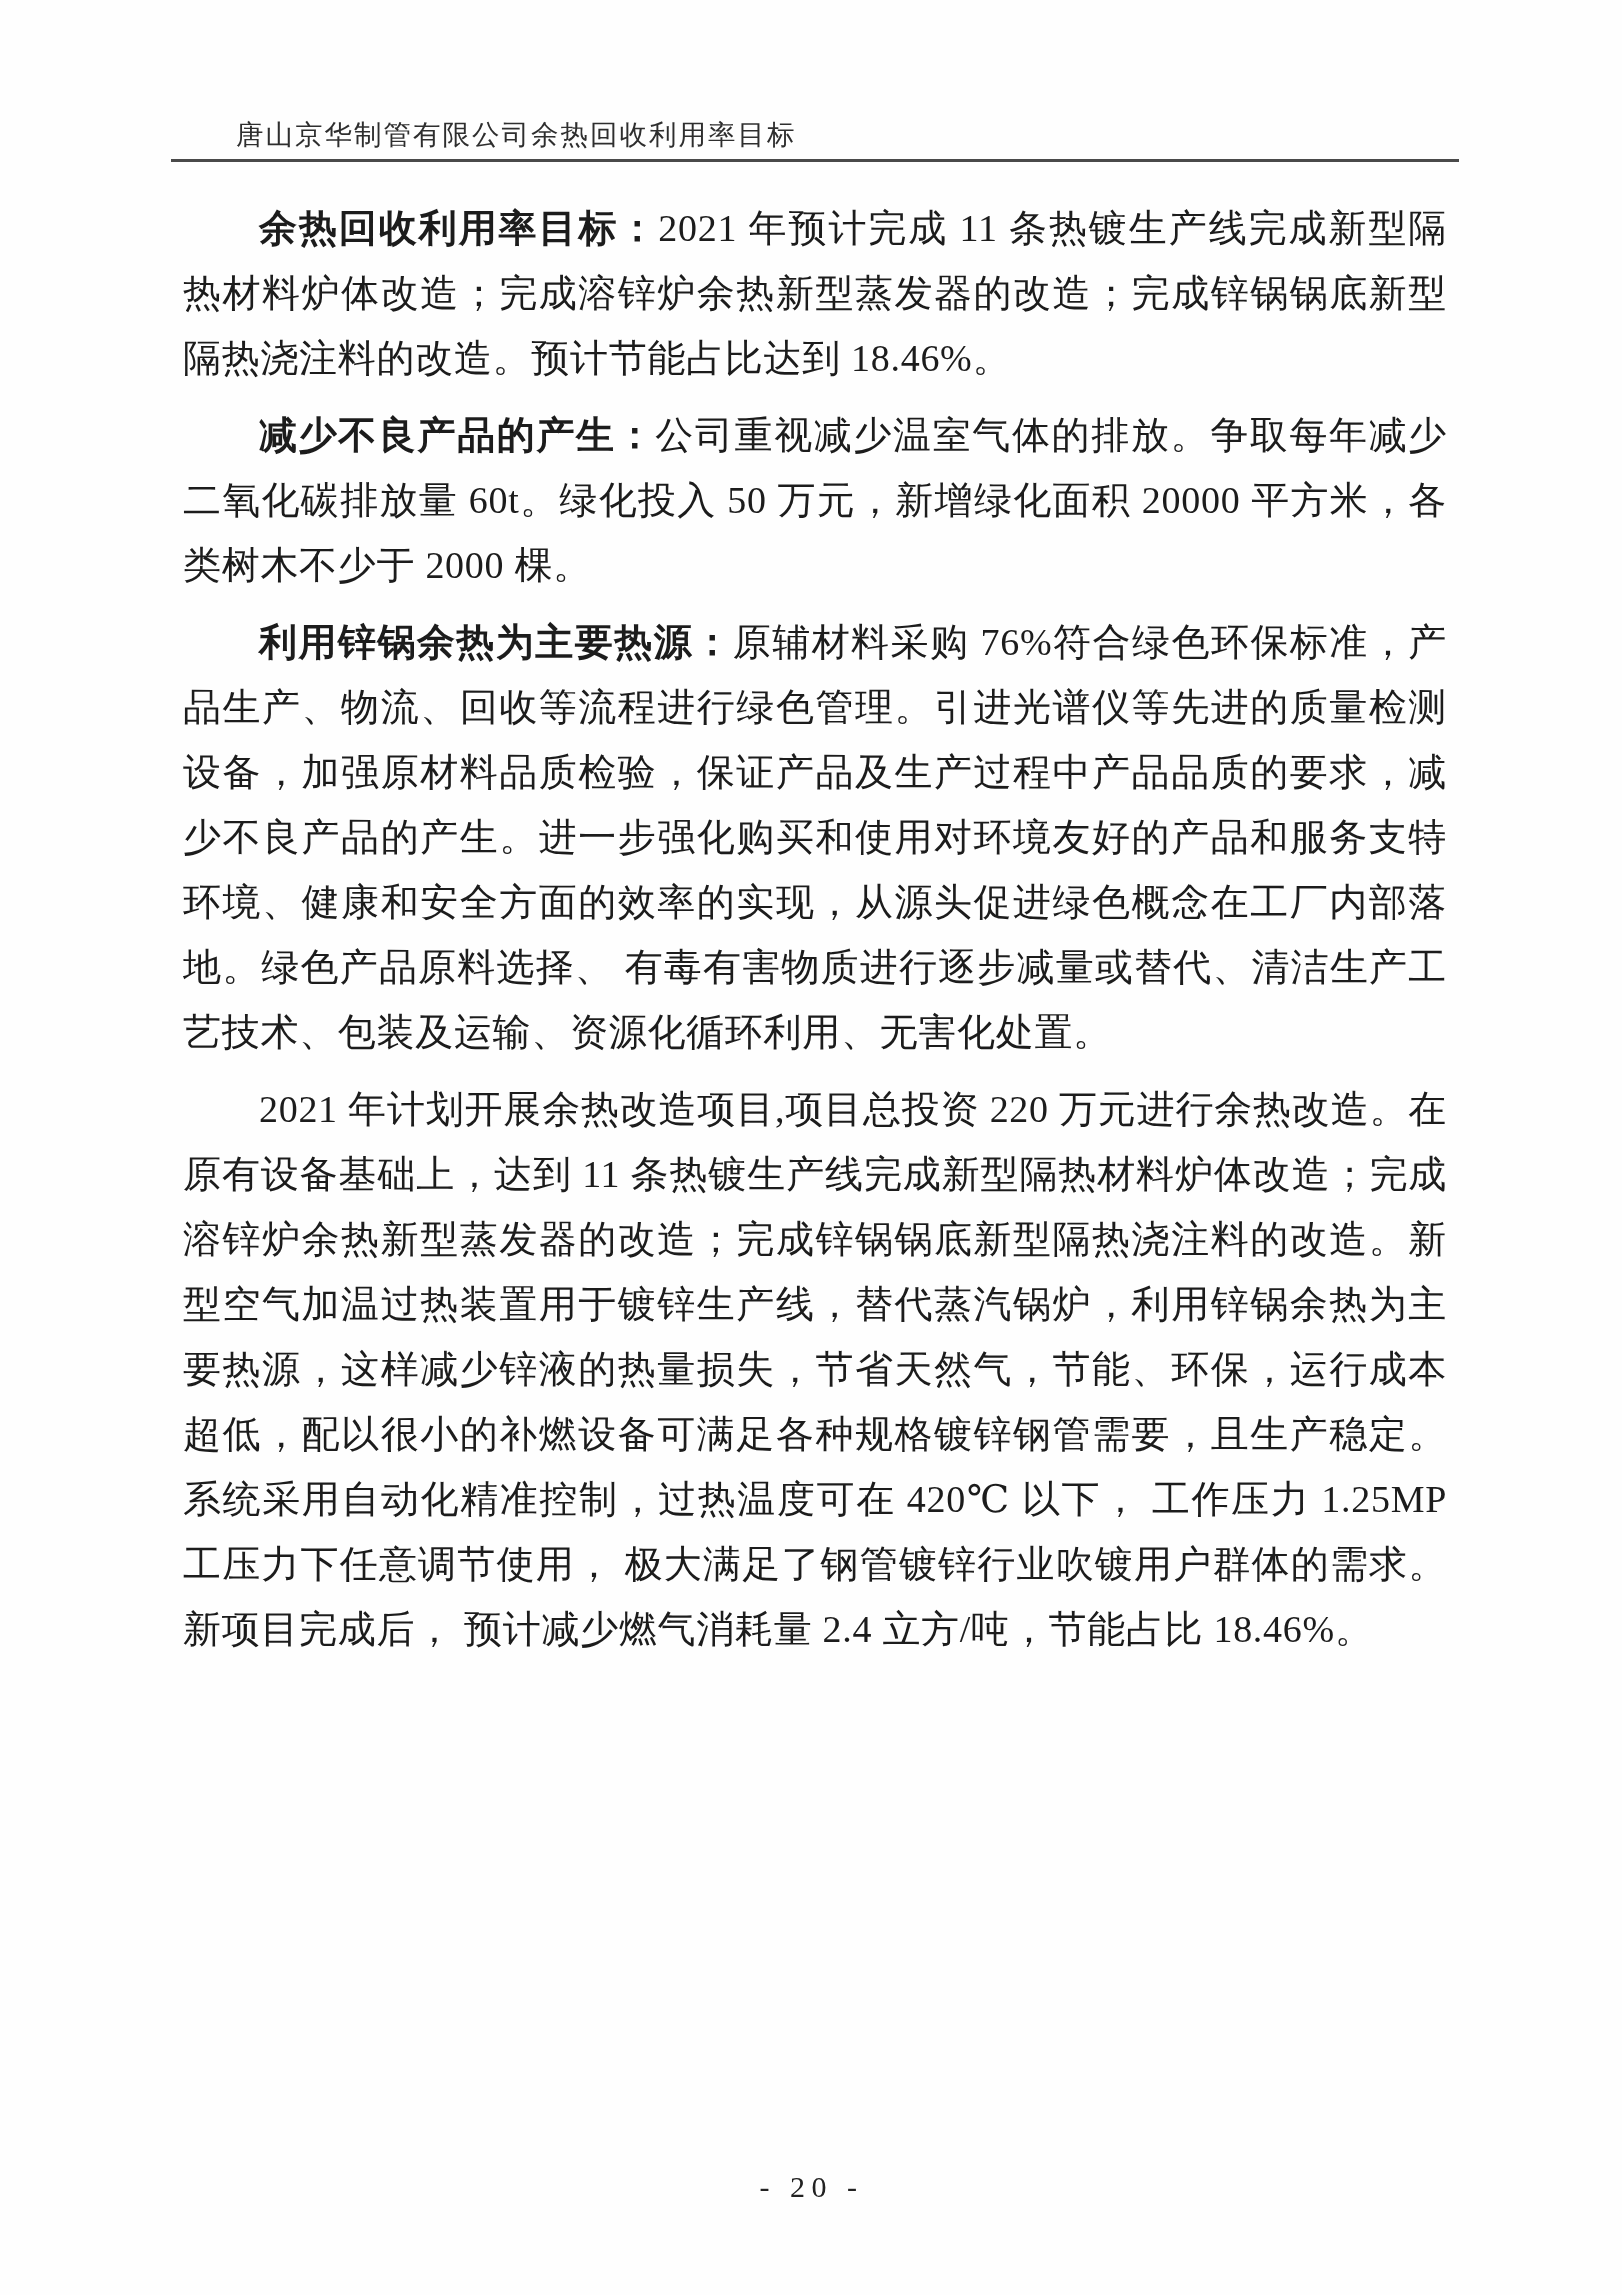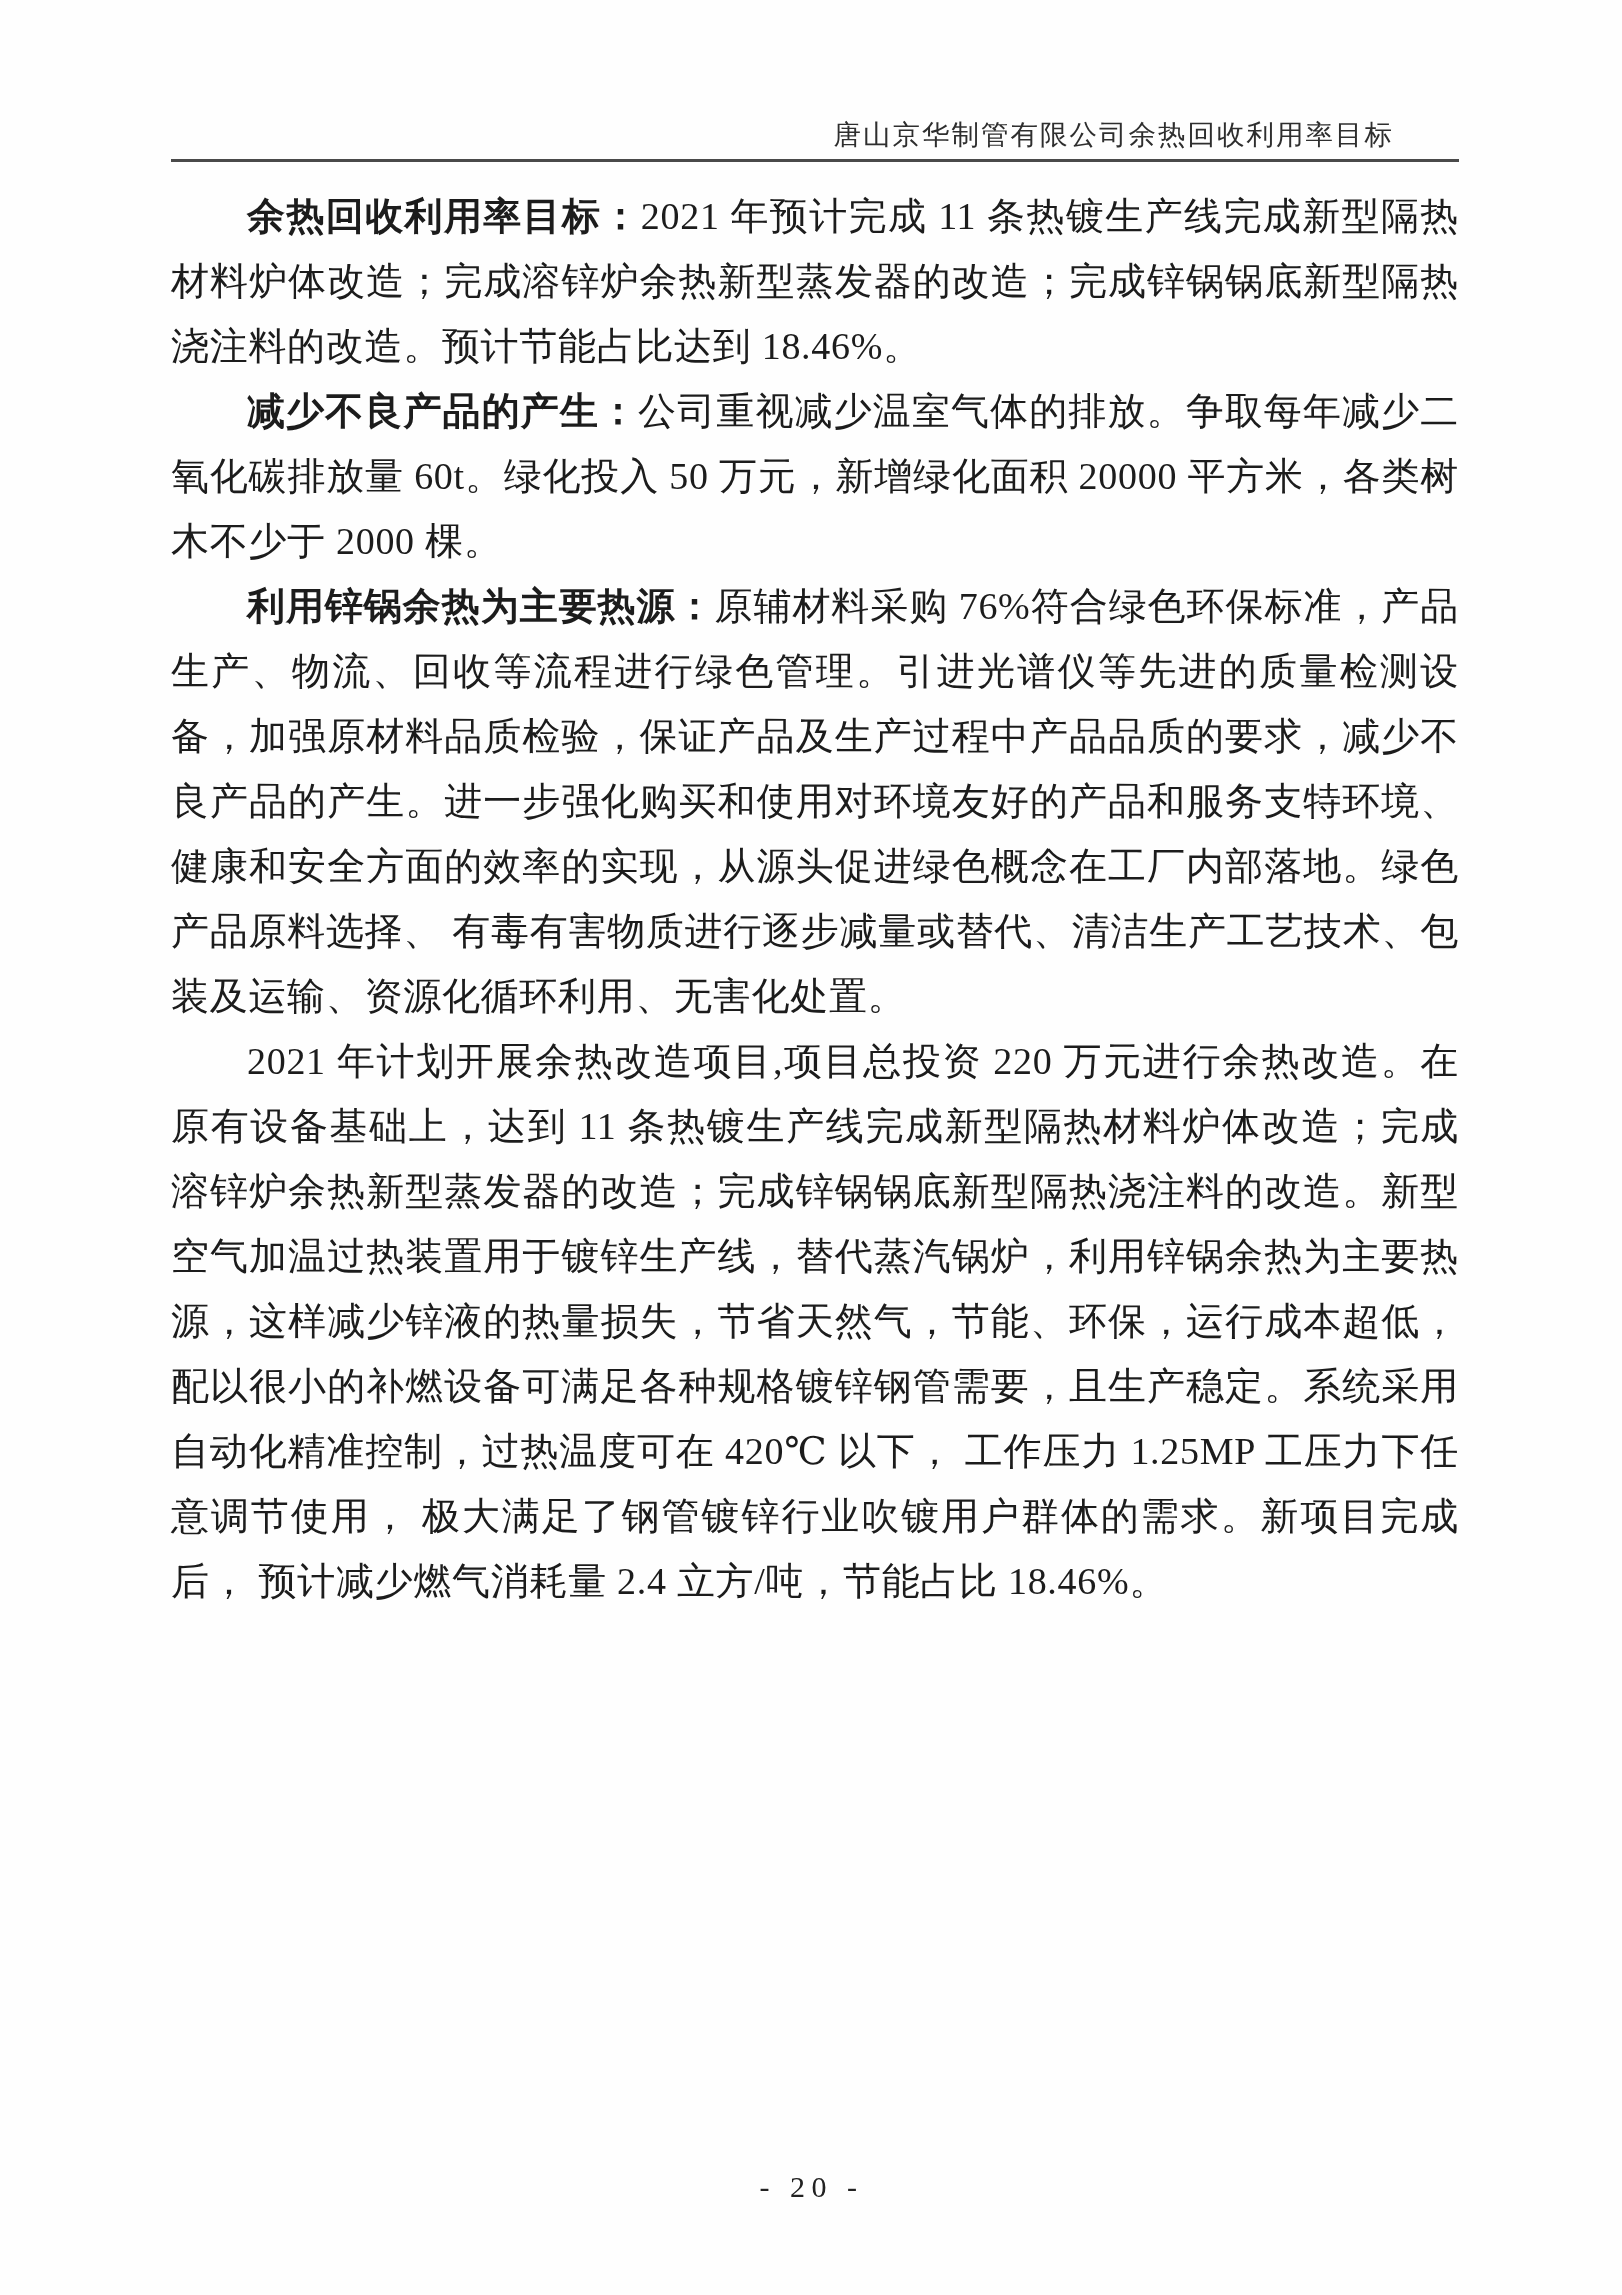--- a/index.html
+++ b/index.html
@@ -11,21 +11,21 @@
     font-family: "Liberation Serif", "DejaVu Serif", serif;
     color: #1c1c1c;
     overflow: hidden;
   }
   .header {
     position: absolute;
     top: 117px;
     left: 171px;
     width: 1288px;
     display: flex;
-    justify-content: flex-end;
+    justify-content: flex-start;
     align-items: flex-end;
     font-size: 27.5px;
     color: #2e2e2e;
     letter-spacing: 2px;
   }
   .header-left  { margin-left: 65px; }
   .header-right { margin-right: 65px; }
   .header-rule {
     position: absolute;
     top: 159px;
@@ -38,21 +38,21 @@
     position: absolute;
     top: 184px;
     left: 171px;
     width: 1288px;
     font-size: 38px;
     line-height: 65px;
     letter-spacing: 0.7px;
     text-align: justify;
   }
   .body-text p {
-    margin: 0;
+    margin: 12px;
     text-indent: 2em;
   }
   .lead { font-weight: bold; }
   .heading { font-weight: bold; }
   .heading-gap { display: inline-block; width: 17px; }
   .footer {
     position: absolute;
     top: 2170px;
     left: 0;
     width: 100%;

